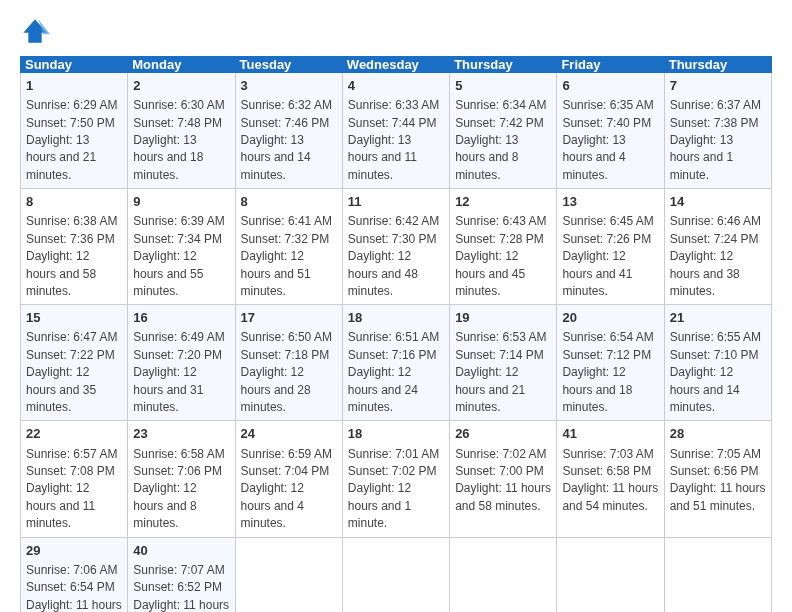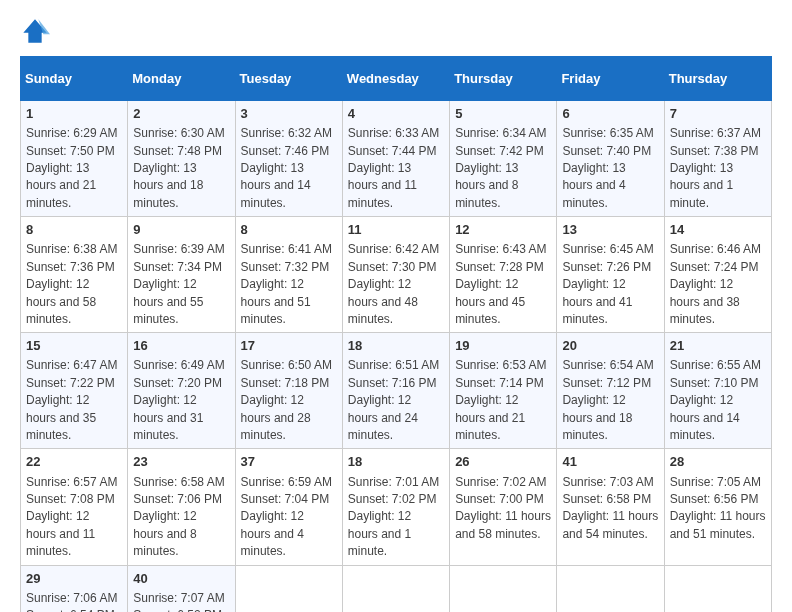--- a/index.html
+++ b/index.html
@@ -60,21 +60,21 @@
       margin-top: 2px;
     }
     table {
       width: 100%;
       border-collapse: collapse;
       font-size: 10.5px;
     }
     thead tr th {
       background-color: #1a6fc4;
       color: #fff;
-      padding: 14px 4px;
+      padding: 0 4px;
       text-align: left;
       font-size: 13px;
       font-weight: bold;
       border: 1px solid #1a6fc4;
     }
     tbody tr td {
       border: 1px solid #ccc;
       padding: 4px 5px;
       vertical-align: top;
       width: 14.28%;
@@ -183,21 +183,21 @@
           <td><span class="day-number">20</span>
         <span class="day-info">Sunrise: 6:54 AM<br>Sunset: 7:12 PM<br>Daylight: 12 hours and 18 minutes.</span></td>
           <td><span class="day-number">21</span>
         <span class="day-info">Sunrise: 6:55 AM<br>Sunset: 7:10 PM<br>Daylight: 12 hours and 14 minutes.</span></td>
         </tr>
         <tr>
           <td><span class="day-number">22</span>
         <span class="day-info">Sunrise: 6:57 AM<br>Sunset: 7:08 PM<br>Daylight: 12 hours and 11 minutes.</span></td>
           <td><span class="day-number">23</span>
         <span class="day-info">Sunrise: 6:58 AM<br>Sunset: 7:06 PM<br>Daylight: 12 hours and 8 minutes.</span></td>
-          <td><span class="day-number">37</span>
+          <td><span class="day-number">24</span>
         <span class="day-info">Sunrise: 6:59 AM<br>Sunset: 7:04 PM<br>Daylight: 12 hours and 4 minutes.</span></td>
           <td><span class="day-number">18</span>
         <span class="day-info">Sunrise: 7:01 AM<br>Sunset: 7:02 PM<br>Daylight: 12 hours and 1 minute.</span></td>
           <td><span class="day-number">26</span>
         <span class="day-info">Sunrise: 7:02 AM<br>Sunset: 7:00 PM<br>Daylight: 11 hours and 58 minutes.</span></td>
           <td><span class="day-number">41</span>
         <span class="day-info">Sunrise: 7:03 AM<br>Sunset: 6:58 PM<br>Daylight: 11 hours and 54 minutes.</span></td>
           <td><span class="day-number">28</span>
         <span class="day-info">Sunrise: 7:05 AM<br>Sunset: 6:56 PM<br>Daylight: 11 hours and 51 minutes.</span></td>
         </tr>

